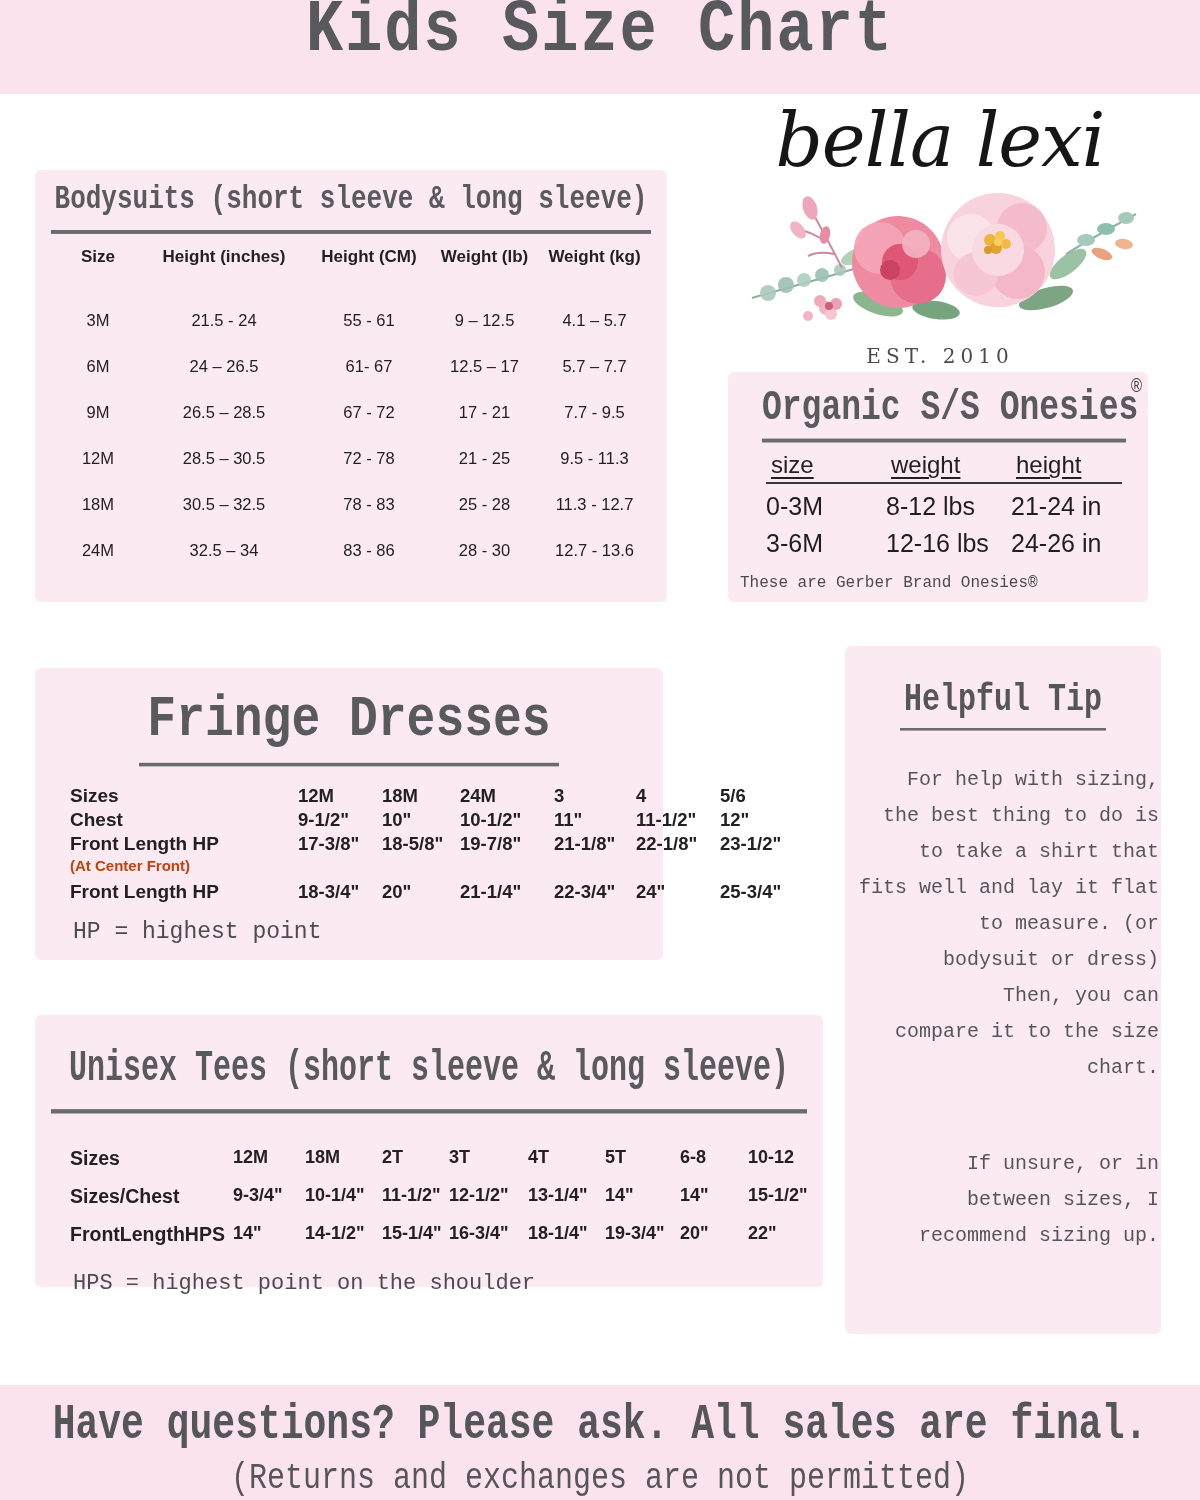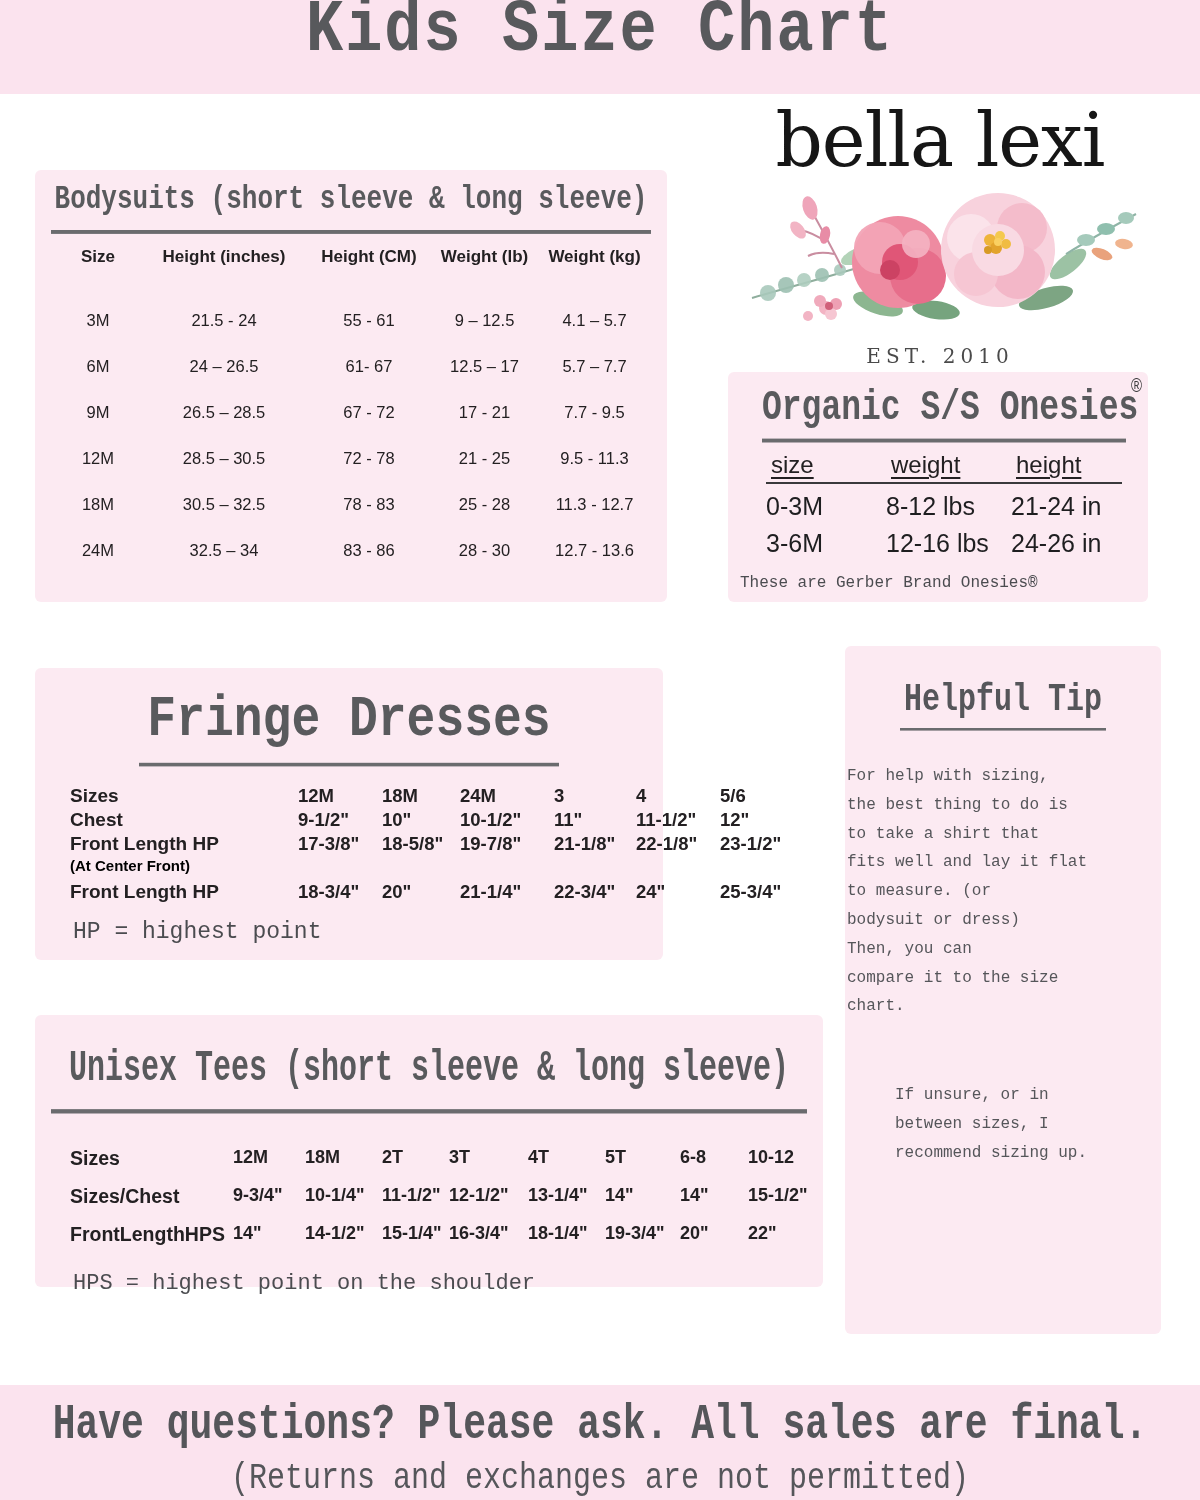--- a/index.html
+++ b/index.html
@@ -43,21 +43,21 @@
     margin:8px 16px 0; font-size:26px; line-height:1.3;
     padding-bottom:6px; transform:scaleY(1.3);
   }
   .bs-grid { display:grid; grid-template-columns:90px 162px 128px 103px 117px; margin:26px 14px 0 18px; }
   .bs-h { font-weight:700; font-size:17px; color:#232022; text-align:center; height:50px; }
   .bs-c { font-size:16.5px; color:#232022; text-align:center; height:46px; line-height:46px; }
 
   
   #logo { position:absolute; left:730px; top:102px; width:420px; height:268px; text-align:center; }
   .logo-script {
-    font-family:"DejaVu Serif", serif; font-weight:500;
+    font-family:"DejaVu Serif", serif; font-style:italic; font-weight:500;
     font-size:74px; line-height:1.05; color:#161616; letter-spacing:-1px;
   }
   .logo-sub {
     font-family:"DejaVu Serif", serif; font-size:19px; letter-spacing:9px;
     text-indent:9px; color:#2c2c2c; margin-top:-4px;
   }
   .logo-flowers { display:block; margin:0 auto; }
   .logo-est {
     position:absolute; left:0; right:0; bottom:2px;
     font-family:"DejaVu Serif", serif; font-size:20px; letter-spacing:5px; color:#4a4a4a;
@@ -89,40 +89,40 @@
   }
 
   
   #fringe { left:35px; top:668px; width:628px; height:292px; }
   #fringe .panel-title {
     width:max-content; margin:18px auto 0; font-size:48px; line-height:1.2;
     padding:0 8px 6px; transform:scaleY(1.2);
   }
   .fr-grid { display:grid; grid-template-columns:228px 84px 78px 94px 82px 84px 88px; margin:32px 10px 0 35px; }
   .fr-label { font-weight:700; font-size:19px; color:#232022; height:24px; }
-  .fr-sub   { font-weight:700; font-size:15px; color:#000000; height:22px; }
+  .fr-sub   { font-weight:700; font-size:15px; color:#c2410c; height:22px; }
   .fr-v     { font-weight:700; font-size:18.5px; color:#232022; height:24px; }
   .panel-note {
     font-family:"Liberation Mono","DejaVu Sans Mono",monospace;
     font-weight:400; color:#4b4c50;
   }
   .fr-note { font-size:23px; margin:14px 0 0 38px; }
 
   
   #tip { left:845px; top:646px; width:316px; height:688px; }
   .tip-title {
     font-family:"Liberation Mono","DejaVu Sans Mono",monospace;
     font-weight:700; font-size:30px; line-height:1.2; color:#55565a;
     width:max-content; margin:30px auto 0; padding:0 4px 4px;
     border-bottom:2px solid #6a6b6e; transform:scaleY(1.3); transform-origin:top center;
   }
   .tip-body {
     font-family:"Liberation Mono","DejaVu Sans Mono",monospace;
-    font-weight:400; font-size:16px; line-height:1.8; color:#55565a;
-    text-align:left; white-space:pre-line; padding:0 2px;
+    font-weight:400; font-size:20px; line-height:1.8; color:#55565a;
+    text-align:right; white-space:pre-line; padding:0 2px;
   }
   .tip-p1 { margin-top:44px; }
   .tip-p2 { margin-top:60px;margin-left:48px; }
 
   
   #tees { left:35px; top:1015px; width:788px; height:272px; }
   #tees .panel-title {
     margin:26px 16px 0; font-size:30px; line-height:1.3;
     padding-bottom:8px; transform:scaleY(1.45);
   }

